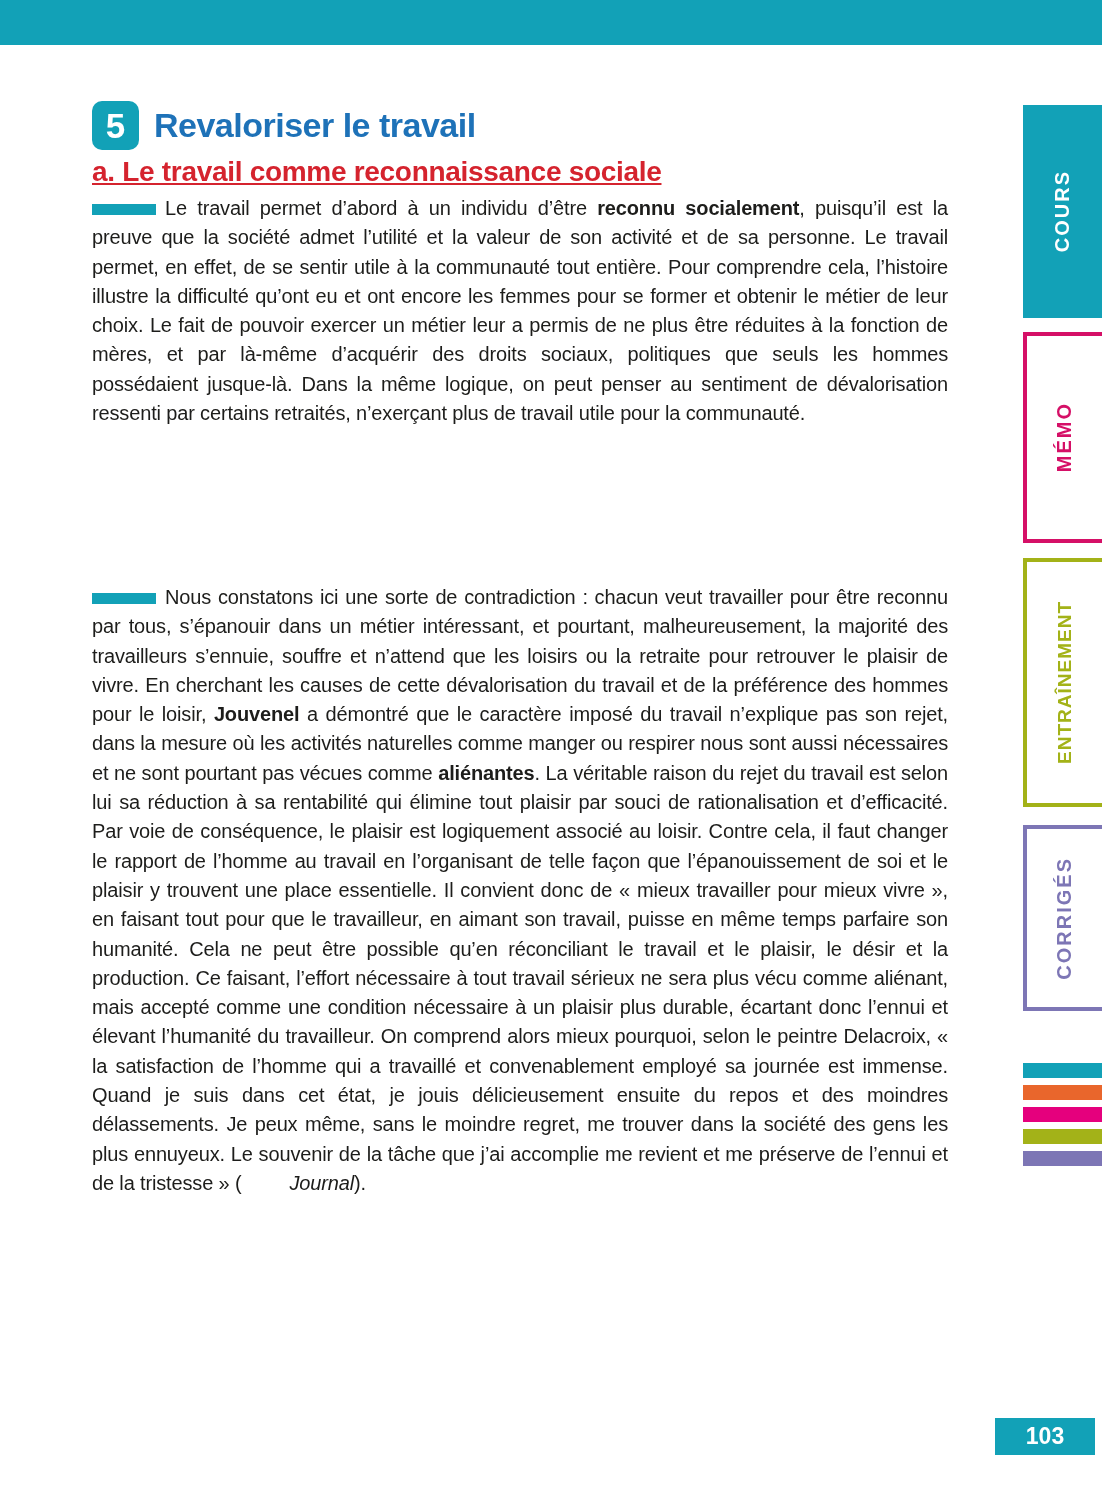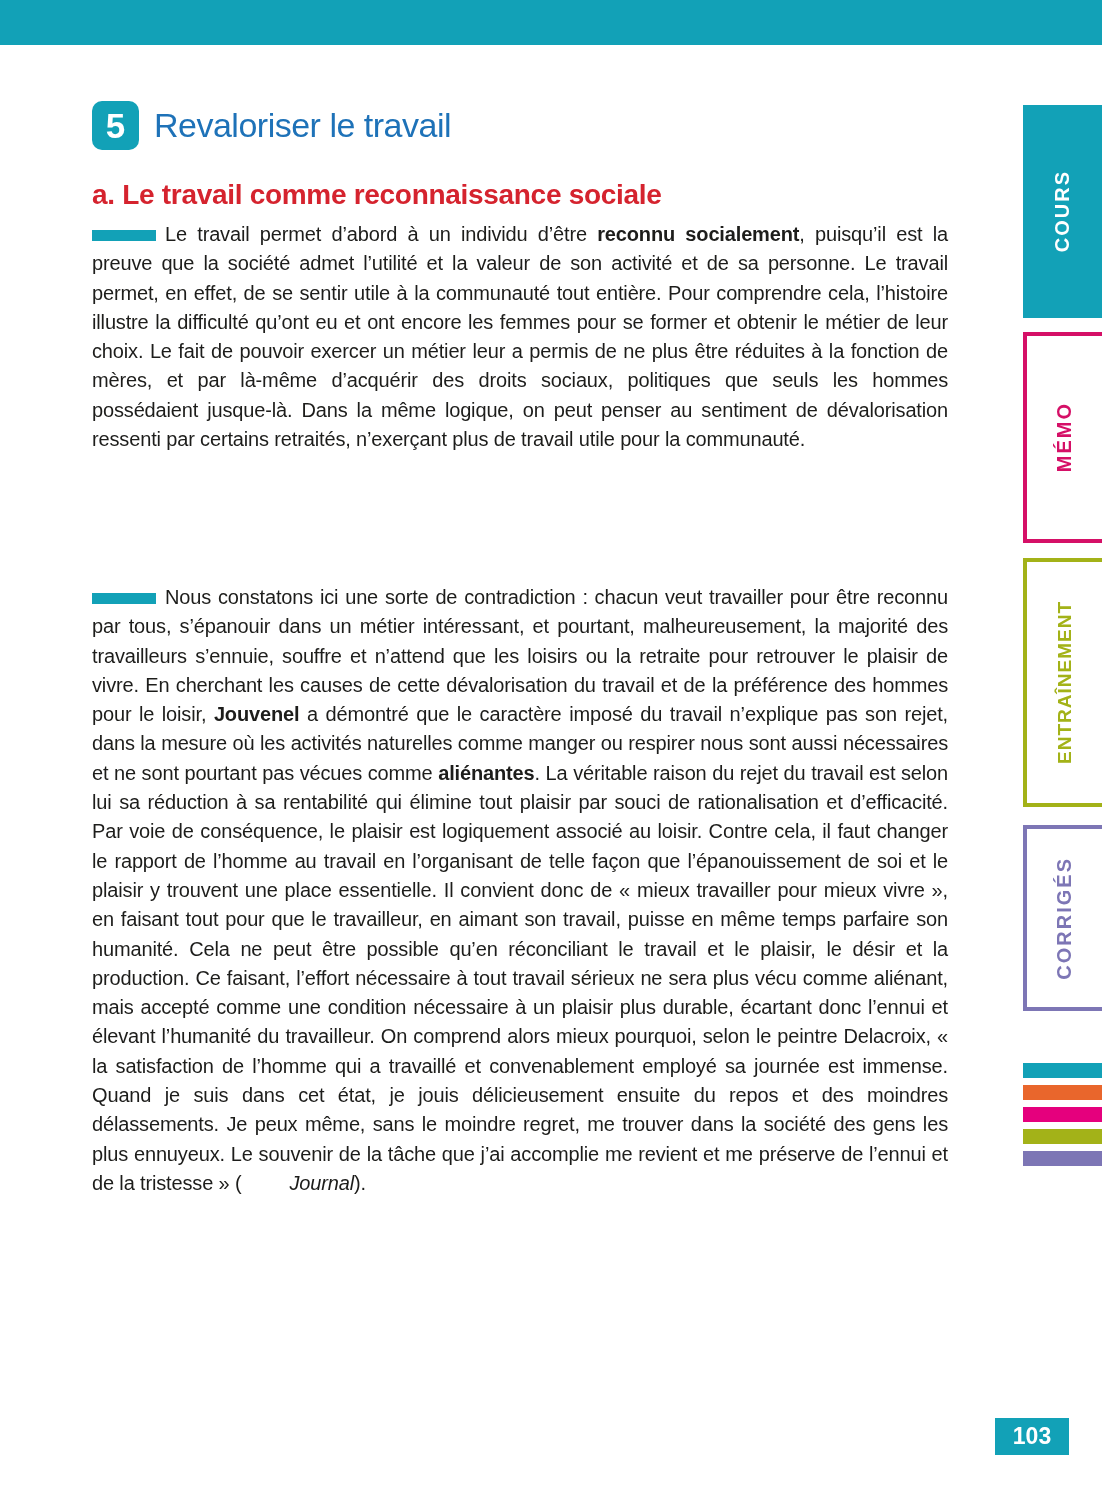--- a/index.html
+++ b/index.html
@@ -36,46 +36,46 @@
   .chapter-num {
     width: 47px; height: 49px;
     background: var(--teal);
     color: #fff;
     border-radius: 10px;
     font-size: 35px; font-weight: bold;
     display: flex; align-items: center; justify-content: center;
   }
   .chapter-title {
     color: var(--blue);
-    font-size: 34px; font-weight: normal;
+    font-size: 34px; font-weight: bold;
     margin-left: 15px;
     letter-spacing: -0.5px;
     white-space: nowrap;
   }
 
   .section-heading {
     position: absolute; left: 92px;
     color: var(--red);
     font-size: 28px; font-weight: bold;
     letter-spacing: -0.3px;
     white-space: nowrap;
   }
-  #heading-a { top: 179px; }
+  #heading-a { top: 156px; text-decoration: underline; }
   #heading-b { top: 533px; }
 
   .para {
     position: absolute; left: 92px;
     width: 856px;
     font-size: 20px;
     line-height: 29.3px;
     text-align: justify;
     letter-spacing: -0.15px;
     color: var(--text);
   }
-  #para-a { top: 220px; }
+  #para-a { top: 194px; }
   #para-b { top: 583px; }
 
   .para .bullet {
     display: inline-block;
     width: 64px; height: 11px;
     background: var(--teal);
     margin-right: 9px;
   }
   .para .seg-b { font-weight: bold; }
   .para .seg-i { font-style: italic; margin-left: 48px; }
@@ -105,21 +105,21 @@
 
   .color-bars {
     position: absolute; left: 1023px; top: 1063px;
     width: 79px;
     display: flex; flex-direction: column; gap: 7px;
   }
   .color-bars .bar { height: 15px; width: 100%; }
 
   .page-num {
     position: absolute; left: 995px; top: 1418px;
-    width: 74px; height: 37px;
+    width: 100px; height: 37px;
     background: var(--teal);
     color: #fff;
     display: flex; align-items: center; justify-content: center;
     font-size: 23px; font-weight: bold;
   }
 </style>
 </head>
 <body>
 
 <div class="page">

